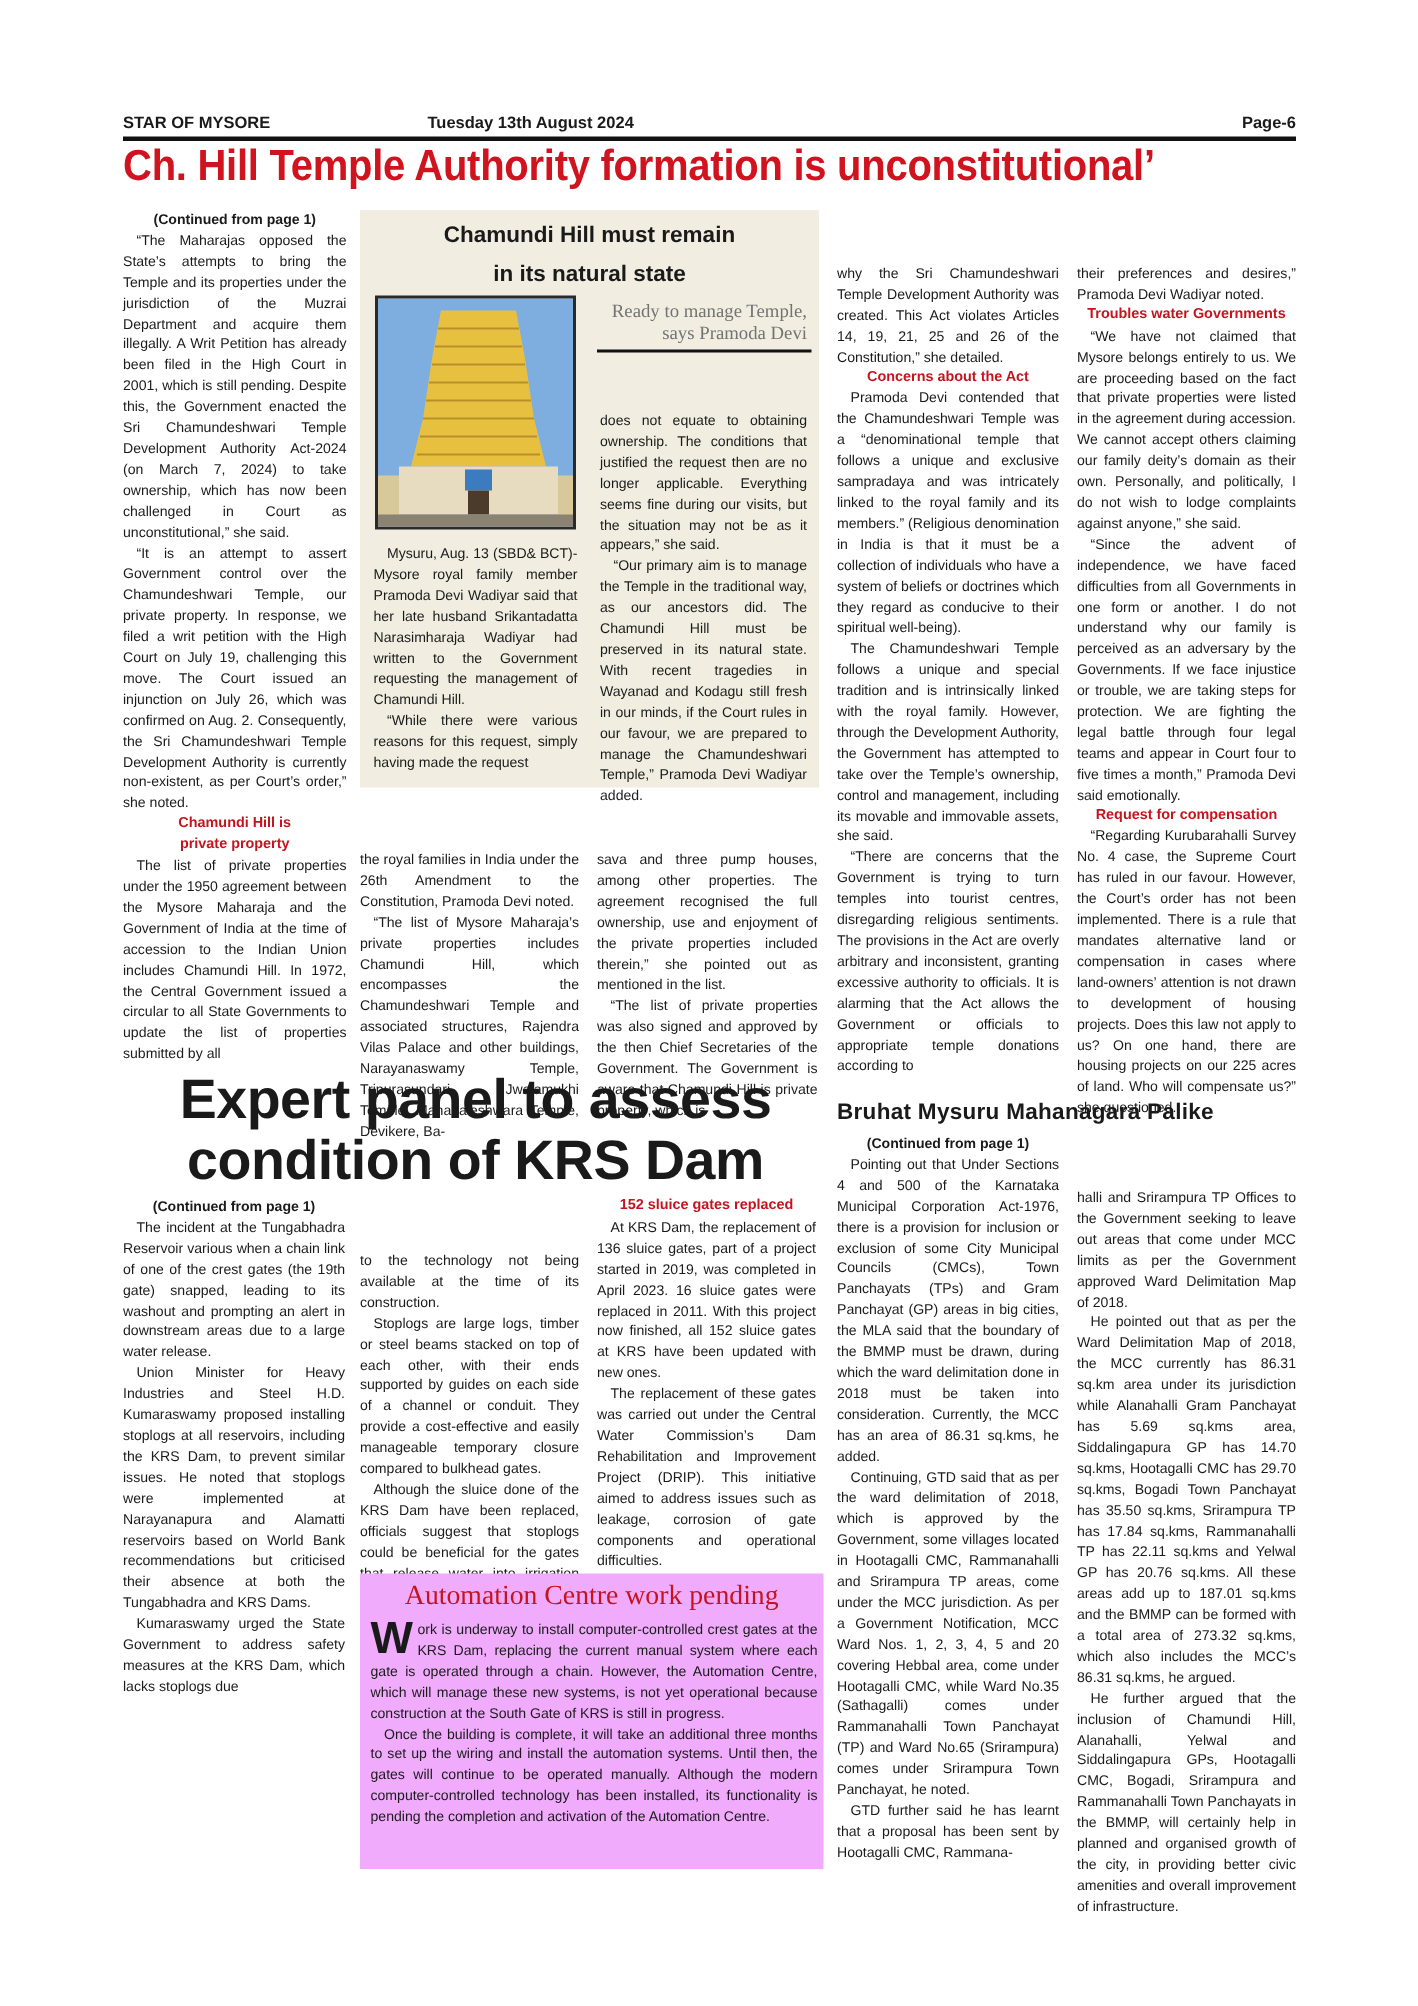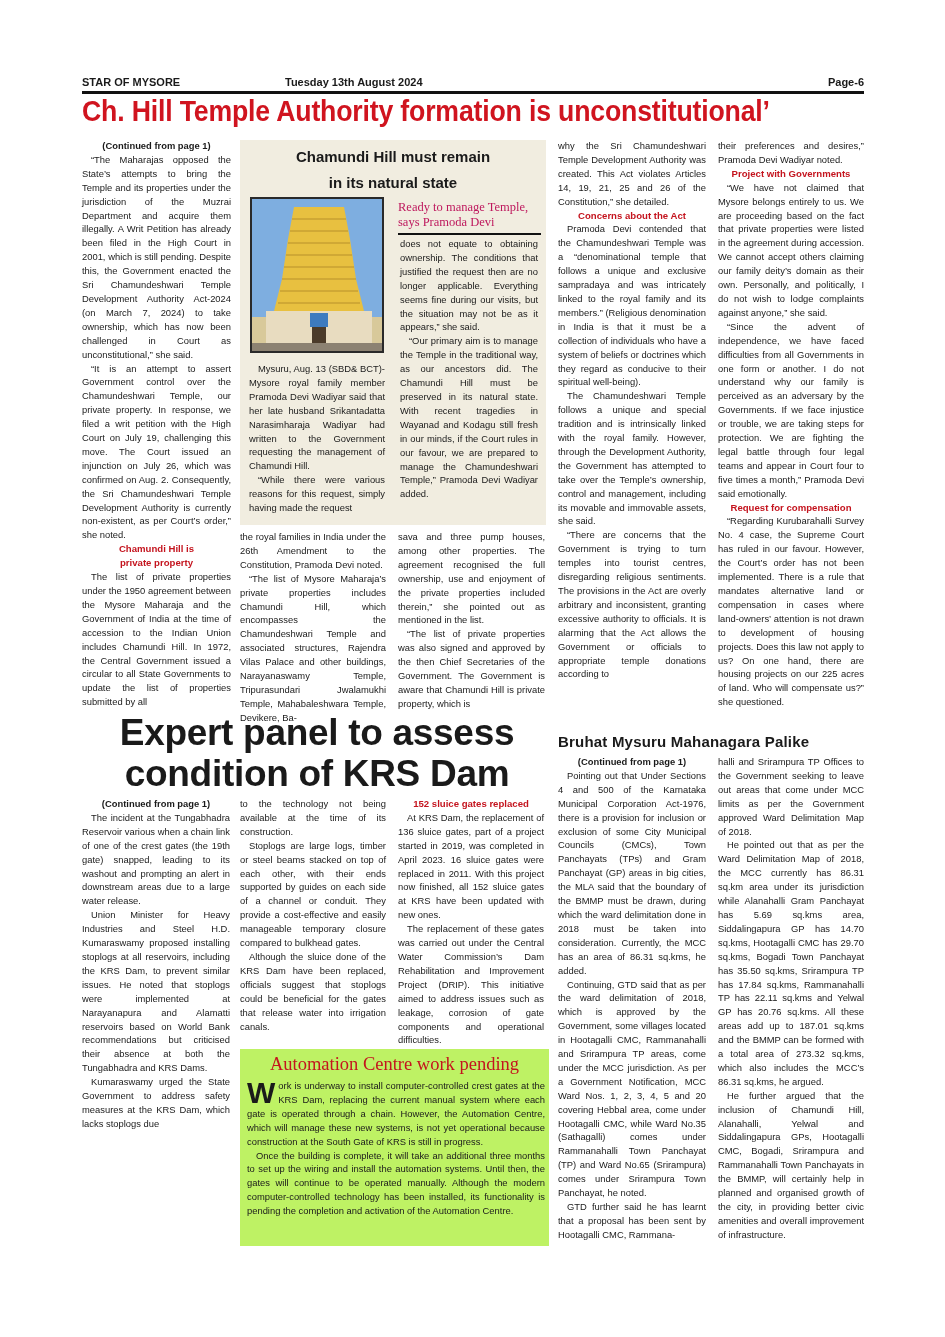--- a/index.html
+++ b/index.html
@@ -9,35 +9,35 @@
   .masthead { position: absolute; left: 82px; top: 74px; width: 782px; height: 18px; font-size: 11px; font-weight: bold; }
   .masthead .paper { position: absolute; left: 0; top: 2px; }
   .masthead .date { position: absolute; left: 203px; top: 2px; }
   .masthead .page { position: absolute; right: 0; top: 2px; }
   .rule { position: absolute; left: 82px; top: 91px; width: 782px; height: 3px; background: #111; }
 
   .headline-top { position: absolute; left: 82px; top: 95px; width: 790px; font-family: "Liberation Sans", sans-serif; font-weight: bold; font-size: 29px; color: #d0141f; letter-spacing: -0.2px; white-space: nowrap; transform: scaleX(0.92); transform-origin: left top; }
 
   .col { position: absolute; font-size: 9.4px; line-height: 13.9px; text-align: justify; hyphens: manual; }
   .col p { text-indent: 9px; }
-  .col p.noindent { text-indent: 0; }
+  .col p.noindent { text-indent: 0; margin-top: 36px; }
   .cont { text-align: center; font-weight: bold; font-size: 9.4px; text-indent: 0 !important; }
   .subhead { color: #c4141e; font-weight: bold; text-align: center; font-size: 9.6px; line-height: 13.9px; text-indent: 0 !important; }
 
   .box { position: absolute; background: #f1ede0; }
   .box-title { position: absolute; font-weight: bold; font-size: 15px; line-height: 26px; text-align: center; color: #1a1a1a; }
-  .deck { position: absolute; font-family: "Liberation Serif", serif; color: #be185d; font-size: 12.5px; line-height: 15px; text-align: left; }
+  .deck { position: absolute; font-family: "Liberation Serif", serif; color: #737373; font-size: 12.5px; line-height: 15px; text-align: right; }
   .deck-rule { position: absolute; height: 2px; background: #111; }
   .photo { position: absolute; border: 2px solid #2a2a2a; overflow: hidden; background: linear-gradient(#6fa3d8, #a7c8ea 60%, #c9dbe8); }
 
   .big-headline { position: absolute; left: 82px; top: 712px; width: 470px; font-weight: bold; font-size: 37px; line-height: 41px; text-align: center; color: #1a1a1a; letter-spacing: -0.3px; }
 
   .bmmp-title { position: absolute; left: 558px; top: 733px; width: 310px; font-weight: bold; font-size: 15px; color: #1a1a1a; white-space: nowrap; letter-spacing: 0.2px; }
 
-  .auto-box { position: absolute; left: 240px; top: 1049px; width: 309px; height: 197px; background: #bef264; }
+  .auto-box { position: absolute; left: 240px; top: 1049px; width: 309px; height: 197px; background: #f0abfc; }
   .auto-title { position: absolute; left: 0; top: 4px; width: 309px; text-align: center; font-family: "Liberation Serif", serif; color: #c4141e; font-size: 18.5px; line-height: 22px; }
   .auto-body { position: absolute; left: 7px; top: 30px; width: 298px; font-size: 9.4px; line-height: 13.9px; text-align: justify; }
   .auto-body p { text-indent: 9px; }
   .dropcap { float: left; font-weight: bold; font-size: 30px; line-height: 24px; margin: 2px 3px 0 0; text-indent: 0; }
   .auto-body p.first { text-indent: 0; }
 </style>
 </head>
 <body>
 
 <div class="masthead">
@@ -110,21 +110,21 @@
 <div class="col" style="left:558px; top:139px; width:148px;">
   <p class="noindent">why the Sri Chamundeshwari Temple Development Authority was created. This Act violates Articles 14, 19, 21, 25 and 26 of the Constitution,” she detailed.</p>
   <p class="subhead">Concerns about the Act</p>
   <p>Pramoda Devi contended that the Chamundeshwari Temple was a “denominational temple that follows a unique and exclusive sampradaya and was intricately linked to the royal family and its members.” (Religious denomination in India is that it must be a collection of individuals who have a system of beliefs or doctrines which they regard as conducive to their spiritual well-being).</p>
   <p>The Chamundeshwari Temple follows a unique and special tradition and is intrinsically linked with the royal family. However, through the Development Authority, the Government has attempted to take over the Temple’s ownership, control and management, including its movable and immovable assets, she said.</p>
   <p>“There are concerns that the Government is trying to turn temples into tourist centres, disregarding religious sentiments. The provisions in the Act are overly arbitrary and inconsistent, granting excessive authority to officials. It is alarming that the Act allows the Government or officials to appropriate temple donations according to</p>
 </div>
 
 <div class="col" style="left:718px; top:139px; width:146px;">
   <p class="noindent">their preferences and desires,” Pramoda Devi Wadiyar noted.</p>
-  <p class="subhead">Project with Governments</p>
+  <p class="subhead">Troubles water Governments</p>
   <p>“We have not claimed that Mysore belongs entirely to us. We are proceeding based on the fact that private properties were listed in the agreement during accession. We cannot accept others claiming our family deity’s domain as their own. Personally, and politically, I do not wish to lodge complaints against anyone,” she said.</p>
   <p>“Since the advent of independence, we have faced difficulties from all Governments in one form or another. I do not understand why our family is perceived as an adversary by the Governments. If we face injustice or trouble, we are taking steps for protection. We are fighting the legal battle through four legal teams and appear in Court four to five times a month,” Pramoda Devi said emotionally.</p>
   <p class="subhead">Request for compensation</p>
   <p>“Regarding Kurubarahalli Survey No. 4 case, the Supreme Court has ruled in our favour. However, the Court’s order has not been implemented. There is a rule that mandates alternative land or compensation in cases where land-owners’ attention is not drawn to development of housing projects. Does this law not apply to us? On one hand, there are housing projects on our 225 acres of land. Who will compensate us?” she questioned.</p>
 </div>
 
 <div class="big-headline">
   <span>Expert panel to assess</span><br><span>condition of KRS Dam</span>
 </div>
 

